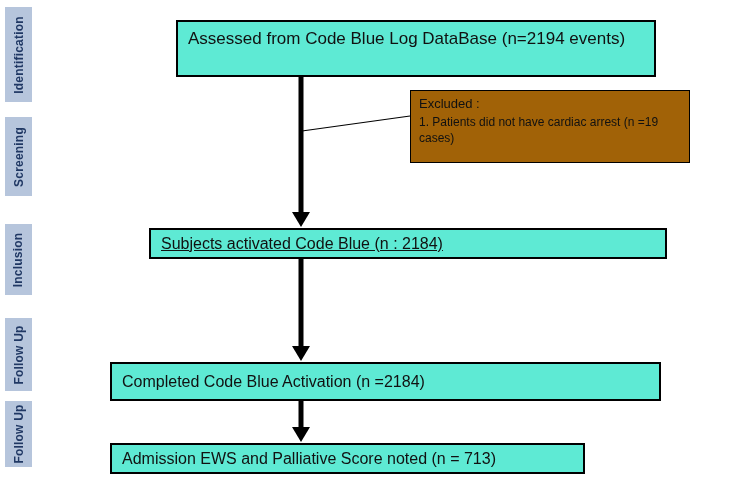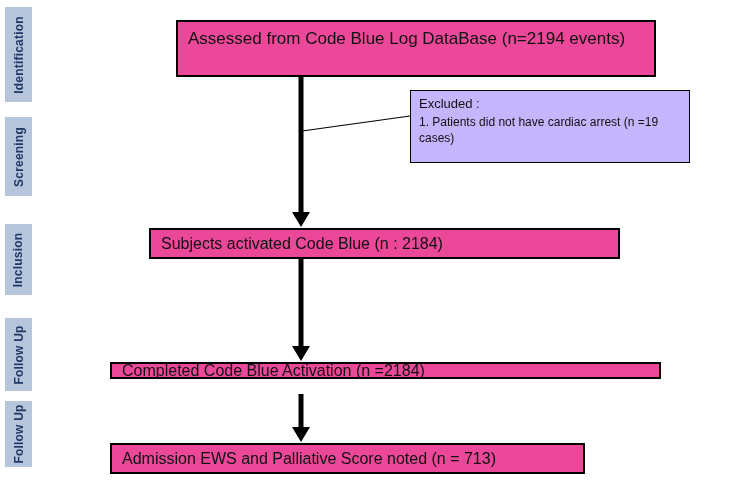--- a/index.html
+++ b/index.html
@@ -31,37 +31,37 @@
     transform: rotate(-90deg);
     white-space: nowrap;
     font-size: 12px;
     font-weight: 700;
     color: #203864;
     letter-spacing: 0.2px;
   }
   
   .fbox {
     position: absolute;
-    background: #ec4899;
+    background: #5eead4;
     border: 2px solid #000000;
     display: flex;
     align-items: center;
     padding: 3px 10px;
     font-size: 16px;
     color: #111111;
     line-height: 1.25;
   }
   .fbox.big {
     font-size: 17px;
     align-items: flex-start;
     padding-top: 6px;
   }
   .excluded {
     position: absolute;
-    background: #c4b5fd;
+    background: #a16207;
     border: 1px solid #000000;
     padding: 5px 8px;
     color: #111111;
   }
   .excluded .ex-title {
     font-size: 13px;
     margin-bottom: 3px;
   }
   .excluded .ex-item {
     font-size: 12px;
@@ -118,25 +118,25 @@
 
   <div class="fbox big" style="left:176px; top:20px; width:480px; height:57px;">
     <span>Assessed from Code Blue Log DataBase  (n=2194 events)</span>
   </div>
 
   <div class="excluded" style="left:410px; top:90px; width:280px; height:73px;">
     <div class="ex-title">Excluded :</div>
     <div class="ex-item">1. Patients did not have cardiac arrest (n =19 cases)</div>
   </div>
 
-  <div class="fbox" style="left:149px; top:228px; width:471px; height:31px;">
+  <div class="fbox" style="left:149px; top:228px; width:518px; height:31px;text-decoration:underline;">
     <span>Subjects activated Code Blue (n : 2184)</span>
   </div>
 
-  <div class="fbox" style="left:110px; top:362px; width:551px; height:17px;align-items:center;">
+  <div class="fbox" style="left:110px; top:362px; width:551px; height:39px;align-items:center;">
     <span>Completed Code Blue Activation (n =2184)</span>
   </div>
 
   <div class="fbox" style="left:110px; top:443px; width:475px; height:31px;">
     <span>Admission EWS and Palliative Score noted (n = 713)</span>
   </div>
 
 </div>
 
 </body></html>

